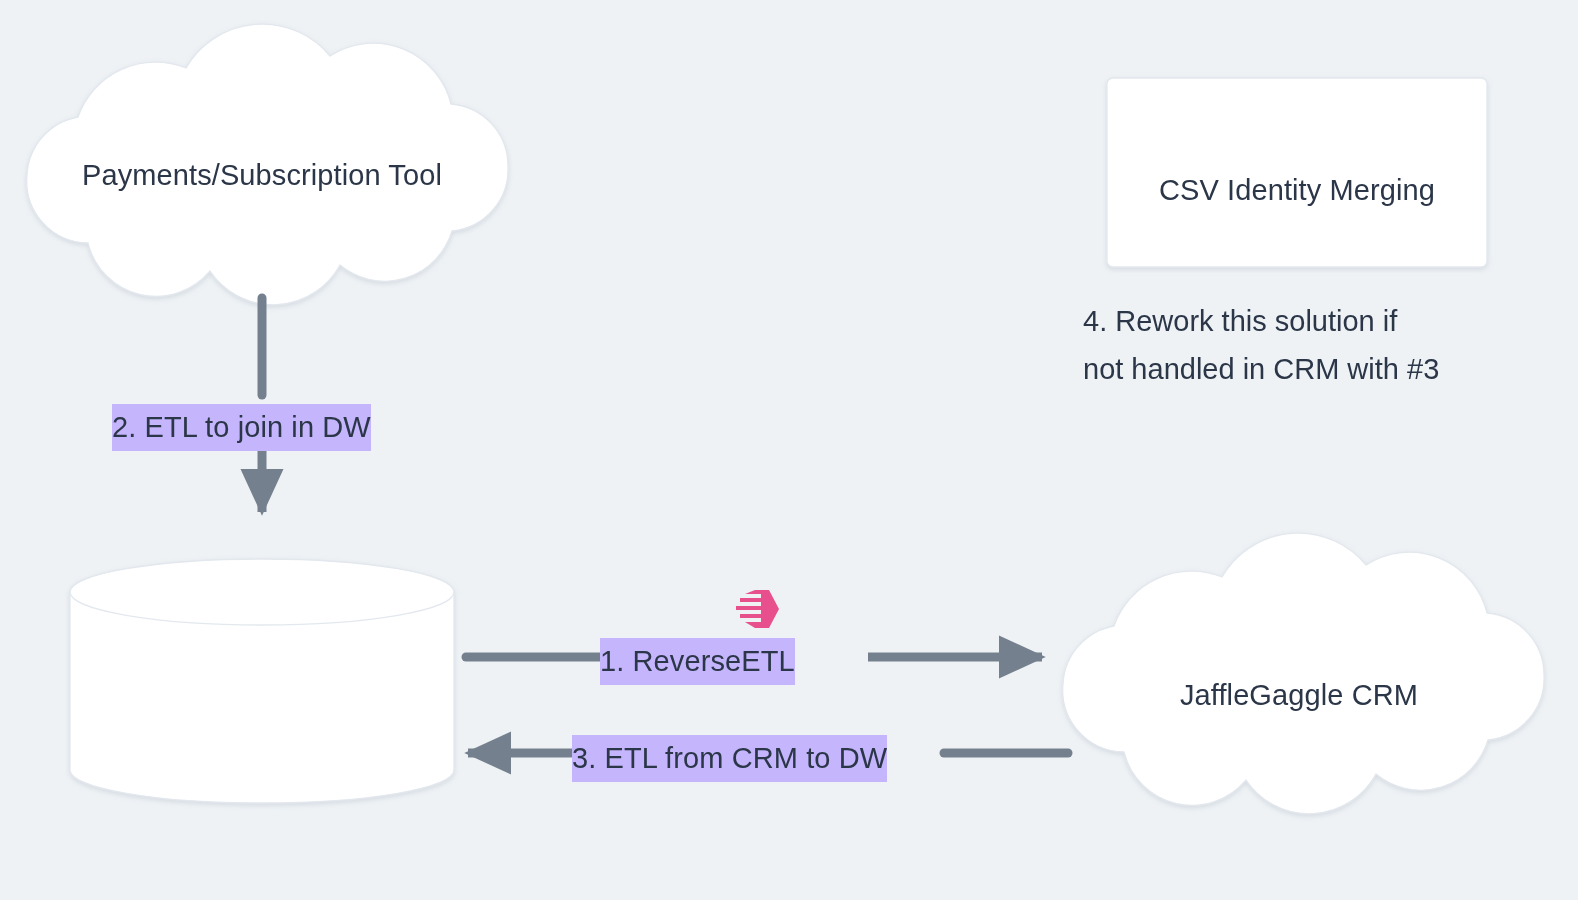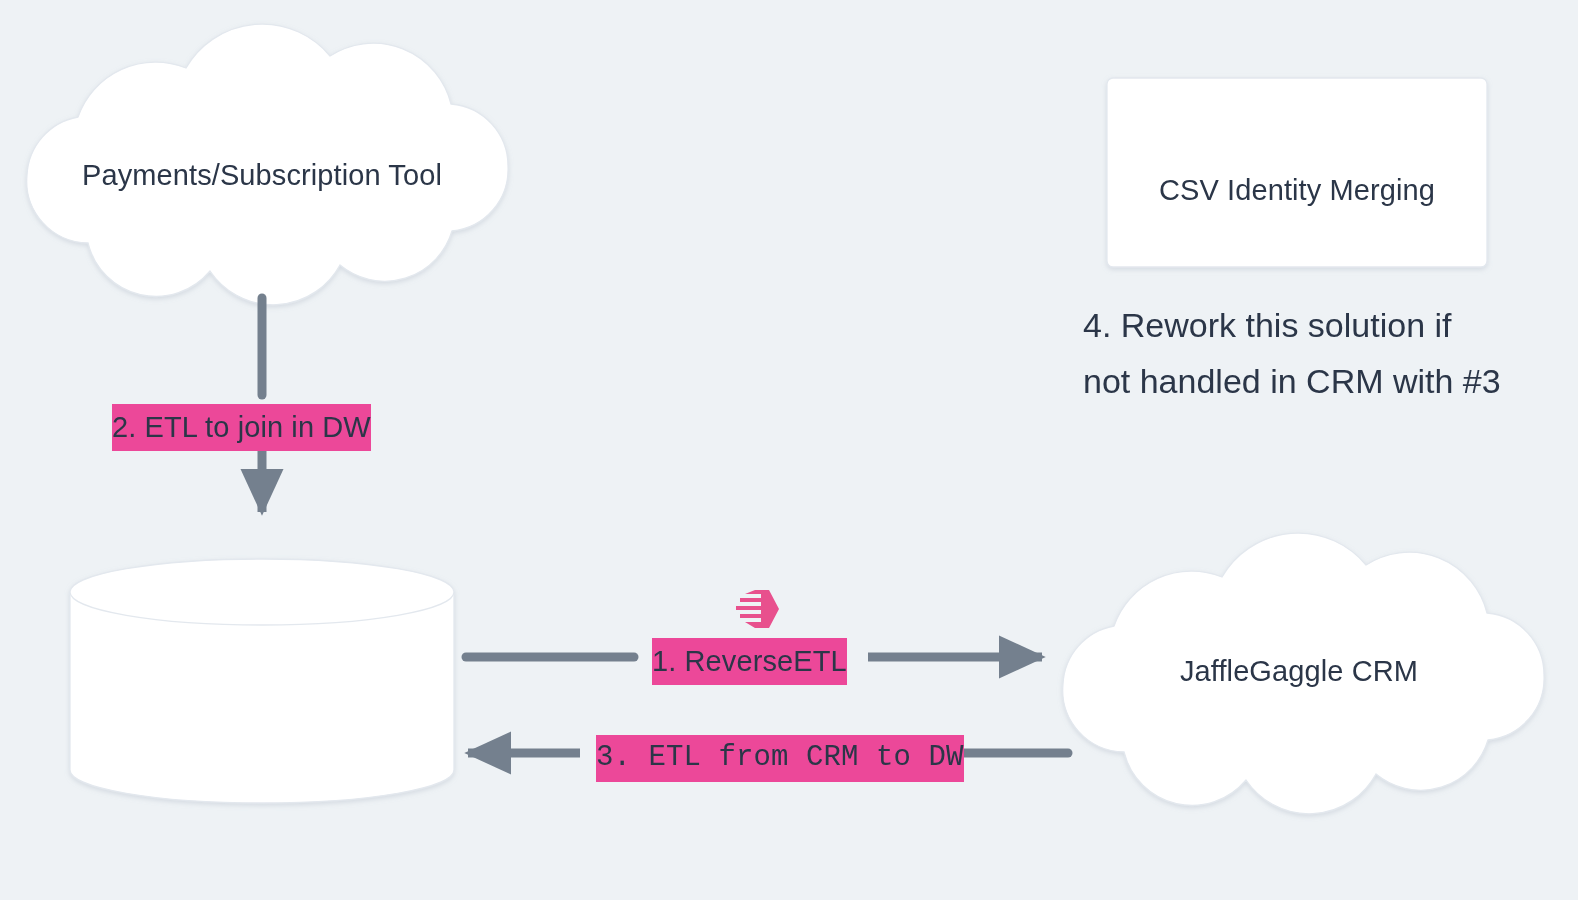--- a/index.html
+++ b/index.html
@@ -35,42 +35,42 @@
     white-space: pre-line;
     pointer-events: none;
   }
   .edge-label {
     position: absolute;
     color: #2b3648;
     font-size: 29px;
     line-height: 1.62;
     text-align: center;
     letter-spacing: 0.1px;
-    background: #ec4899;
+    background: #c4b5fd;
     white-space: nowrap;
   }
   .note-label {
     position: absolute;
     color: #2b3648;
-    font-size: 34px;
+    font-size: 29px;
     line-height: 1.66;
     text-align: left;
     white-space: pre-line;
   }
 
   
   #label-payments   { left: 20px;   top: 152px; width: 484px; }
   #label-csv        { left: 1107px; top: 155px; width: 380px; margin-top: 12px; }
   #label-warehouse  { left: 70px;   top: 673px; width: 385px; }
-  #label-crm        { left: 1104px; top: 648px; width: 390px; }
+  #label-crm        { left: 1104px; top: 672px; width: 390px; }
 
   
   #label-edge-2 { left: 112px; top: 404px; }
-  #label-edge-1 { left: 652px; top: 638px; }
-  #label-edge-3 { left: 596px; top: 735px; font-family: Liberation Mono, monospace; }
+  #label-edge-1 { left: 600px; top: 638px; }
+  #label-edge-3 { left: 572px; top: 735px; }
 
   
   #note-rework { left: 1083px; top: 297px; width: 470px; }
 
   
   #reverseetl-logo {
     position: absolute;
     left: 735px;
     top: 588px;
     width: 46px;

